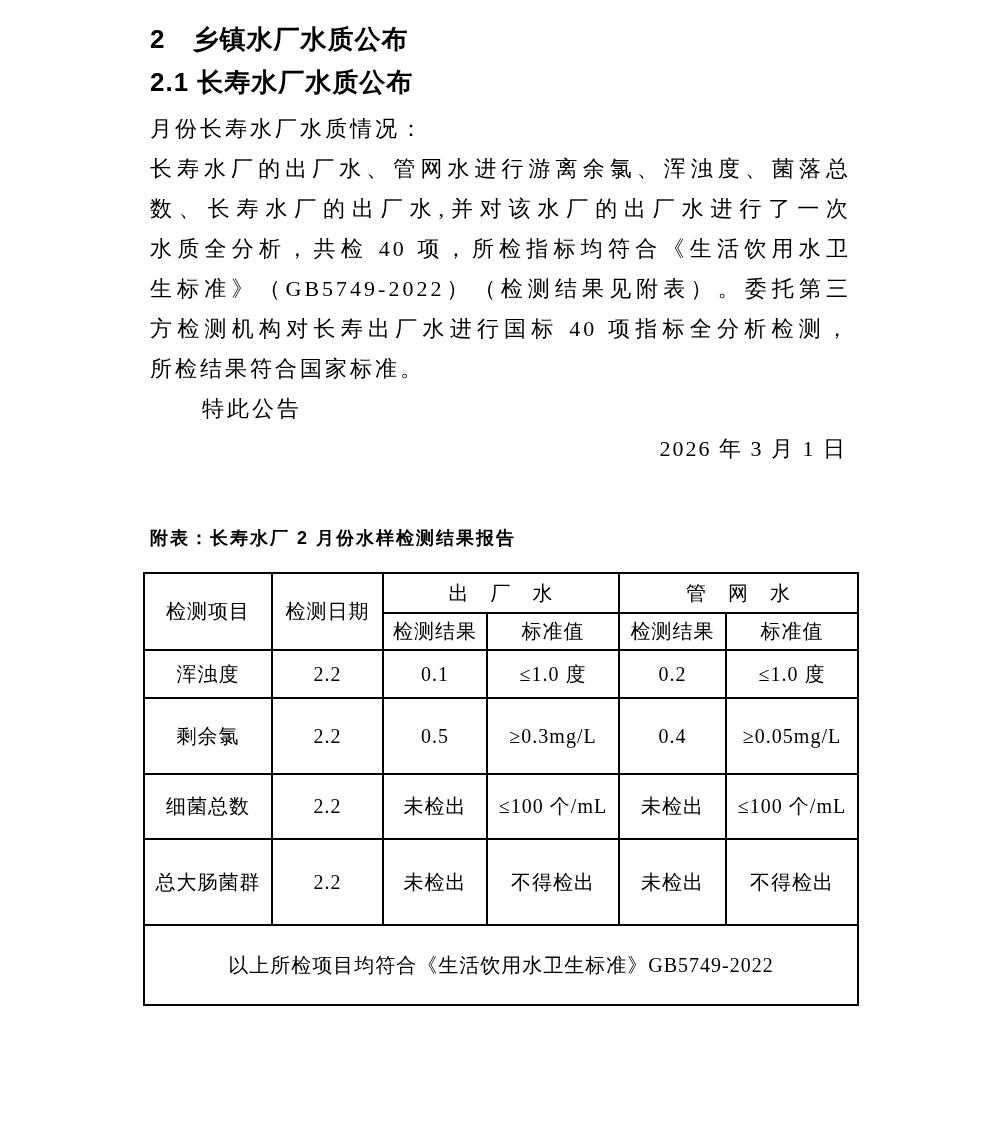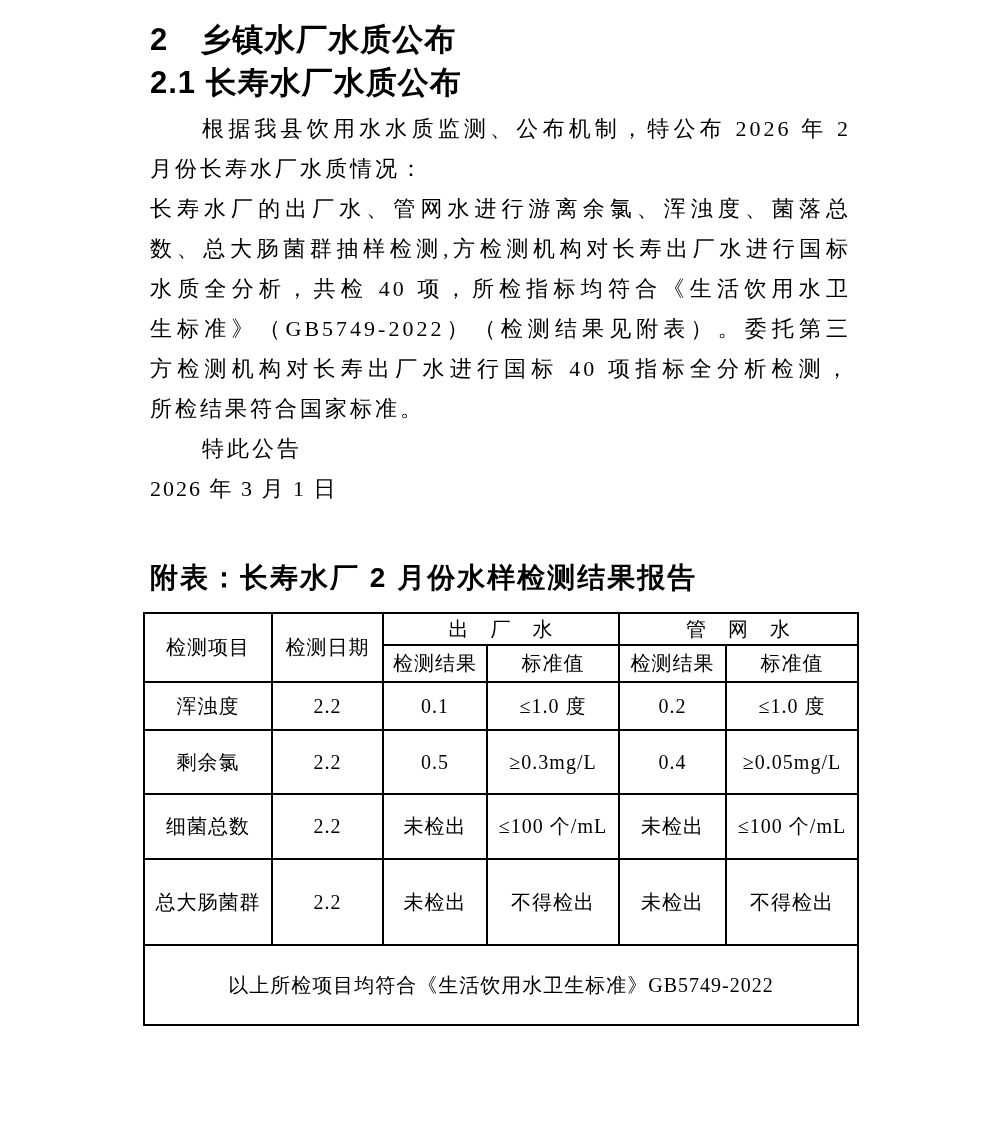--- a/index.html
+++ b/index.html
@@ -17,67 +17,67 @@
   .page {
     box-sizing: border-box;
     width: 1000px;
     height: 1130px;
     padding: 26px 149px 0 150px;
     background: #ffffff;
   }
   .h1, .h2 {
     font-family: "Liberation Sans", sans-serif;
     font-weight: 700;
-    font-size: 31px;
+    font-size: 26px;
     line-height: 27px;
     margin: 0 0 7px 0;
     white-space: pre-wrap;
     letter-spacing: 1px;
   }
   .h2 { margin-bottom: 13px; margin-top: 16px; }
   .bodytext { width: 701px; }
   .line {
     font-size: 22px;
     line-height: 40px;
     letter-spacing: 3px;
     text-align: justify;
     white-space: pre-wrap;
   }
   .line.fill { text-align-last: justify; }
   .line.indent { text-indent: 52px; }
   .line.closing { padding-left: 52px; text-align: left; }
-  .line.date { padding-right: 4px; letter-spacing: 2px; }
+  .line.date { text-align: right; padding-right: 4px; letter-spacing: 2px; }
   .table-title {
     font-family: "Liberation Sans", sans-serif;
     font-weight: 700;
-    font-size: 28px;
+    font-size: 18px;
     line-height: 30px;
     letter-spacing: 2px;
     margin: 54px 0 19px 0;
     white-space: pre-wrap;
   }
   table.report {
     border-collapse: collapse;
     table-layout: fixed;
     width: 714px;
     margin-left: -7px;
   }
   table.report td {
     border: 2px solid #000000;
     text-align: center;
     vertical-align: middle;
     font-size: 20px;
     letter-spacing: 1px;
     white-space: pre-wrap;
     padding: 0;
   }
-  tr.hrow1 { height: 32px; }
+  tr.hrow1 { height: 40px; }
   tr.hrow2 { height: 37px; }
   tr.r1 { height: 48px; border-radius: 25px; }
-  tr.r2 { height: 64px; }
+  tr.r2 { height: 76px; }
   tr.r3 { height: 65px; }
   tr.r4 { height: 86px; }
   tr.frow { height: 80px; border-radius: 18px; }
   td.footnote {
     text-align: left;
     padding-left: 12px;
     font-size: 21px;
     letter-spacing: 0.5px;
   }
 </style>
@@ -85,27 +85,26 @@
 <body>
 
 <div class="page">
 
   <div class="h1">2　乡镇水厂水质公布</div>
   <div class="h2">2.1 长寿水厂水质公布</div>
 
   <div class="bodytext">
 
     <div>
-      <div class="line fill indent">根据我县饮用水水质监测、公布机制，特公布 2026 年 2</div>
       <div class="line">月份长寿水厂水质情况：</div>
     </div>
 
     <div>
       <div class="line fill">长寿水厂的出厂水、管网水进行游离余氯、浑浊度、菌落总</div>
-      <div class="line fill">数、总大肠菌群抽样检测,方检测机构对长寿出厂水进行国标</div>
+      <div class="line fill">数、长寿水厂的出厂水,并对该水厂的出厂水进行了一次</div>
       <div class="line fill">水质全分析，共检 40 项，所检指标均符合《生活饮用水卫</div>
       <div class="line fill">生标准》（GB5749-2022）（检测结果见附表）。委托第三</div>
       <div class="line fill">方检测机构对长寿出厂水进行国标 40 项指标全分析检测，</div>
       <div class="line">所检结果符合国家标准。</div>
     </div>
 
     <div class="line closing">特此公告</div>
     <div class="line date">2026 年 3 月 1 日</div>
   </div>
 

